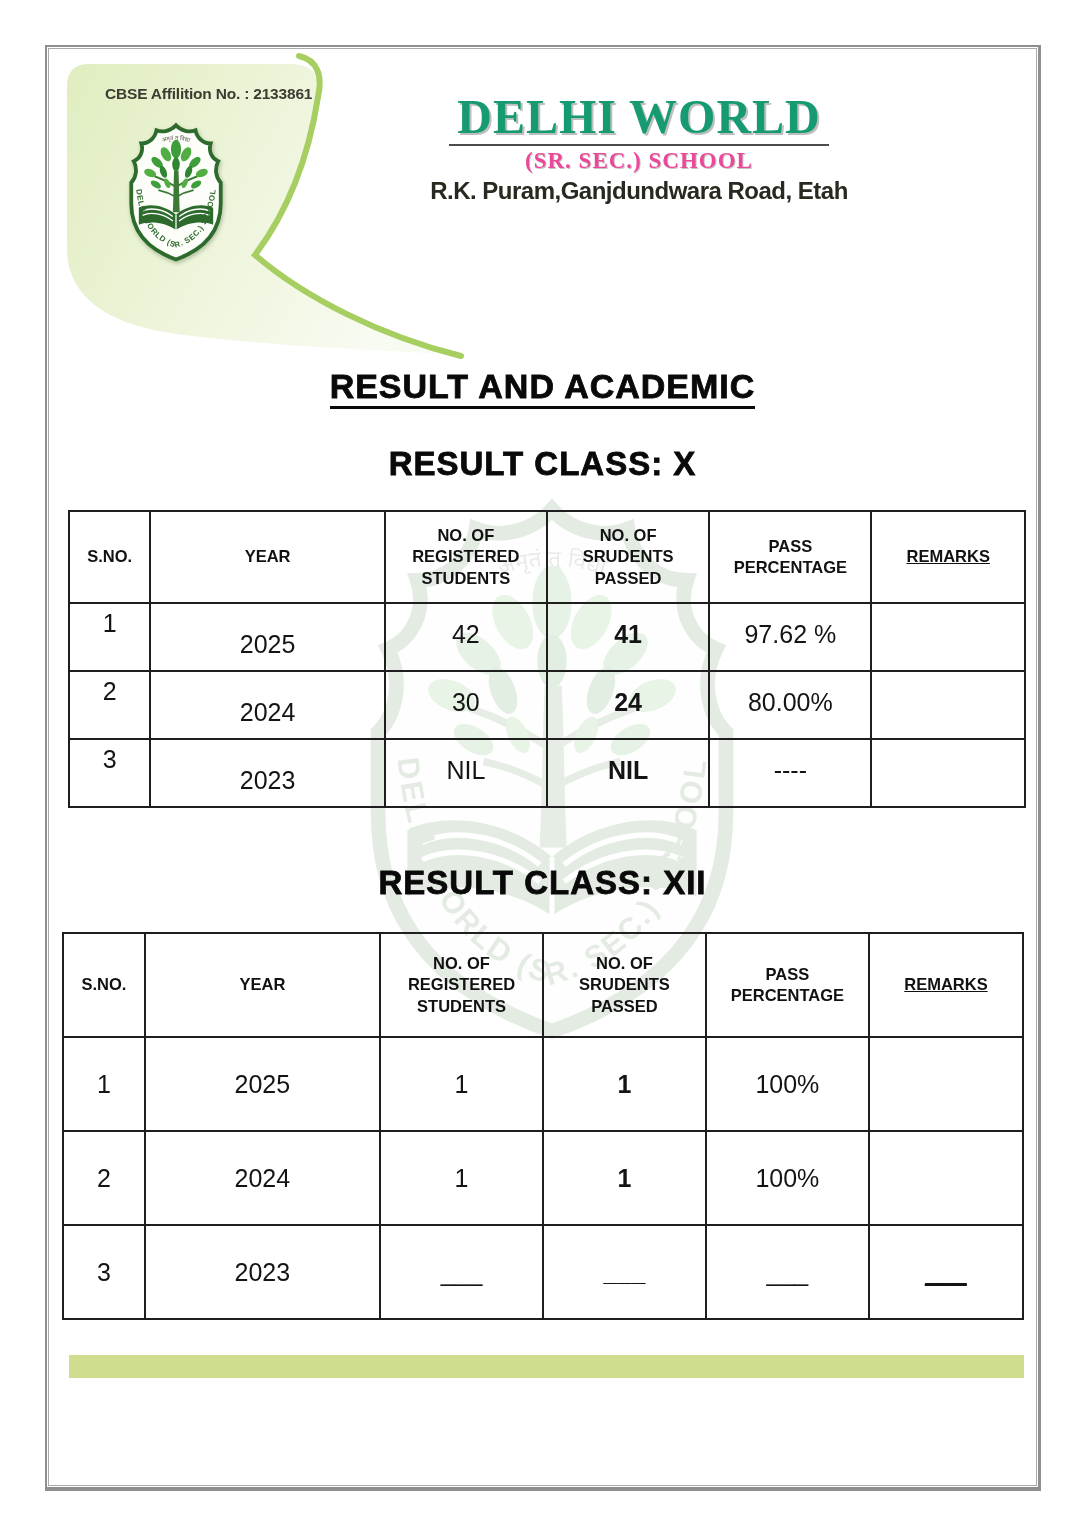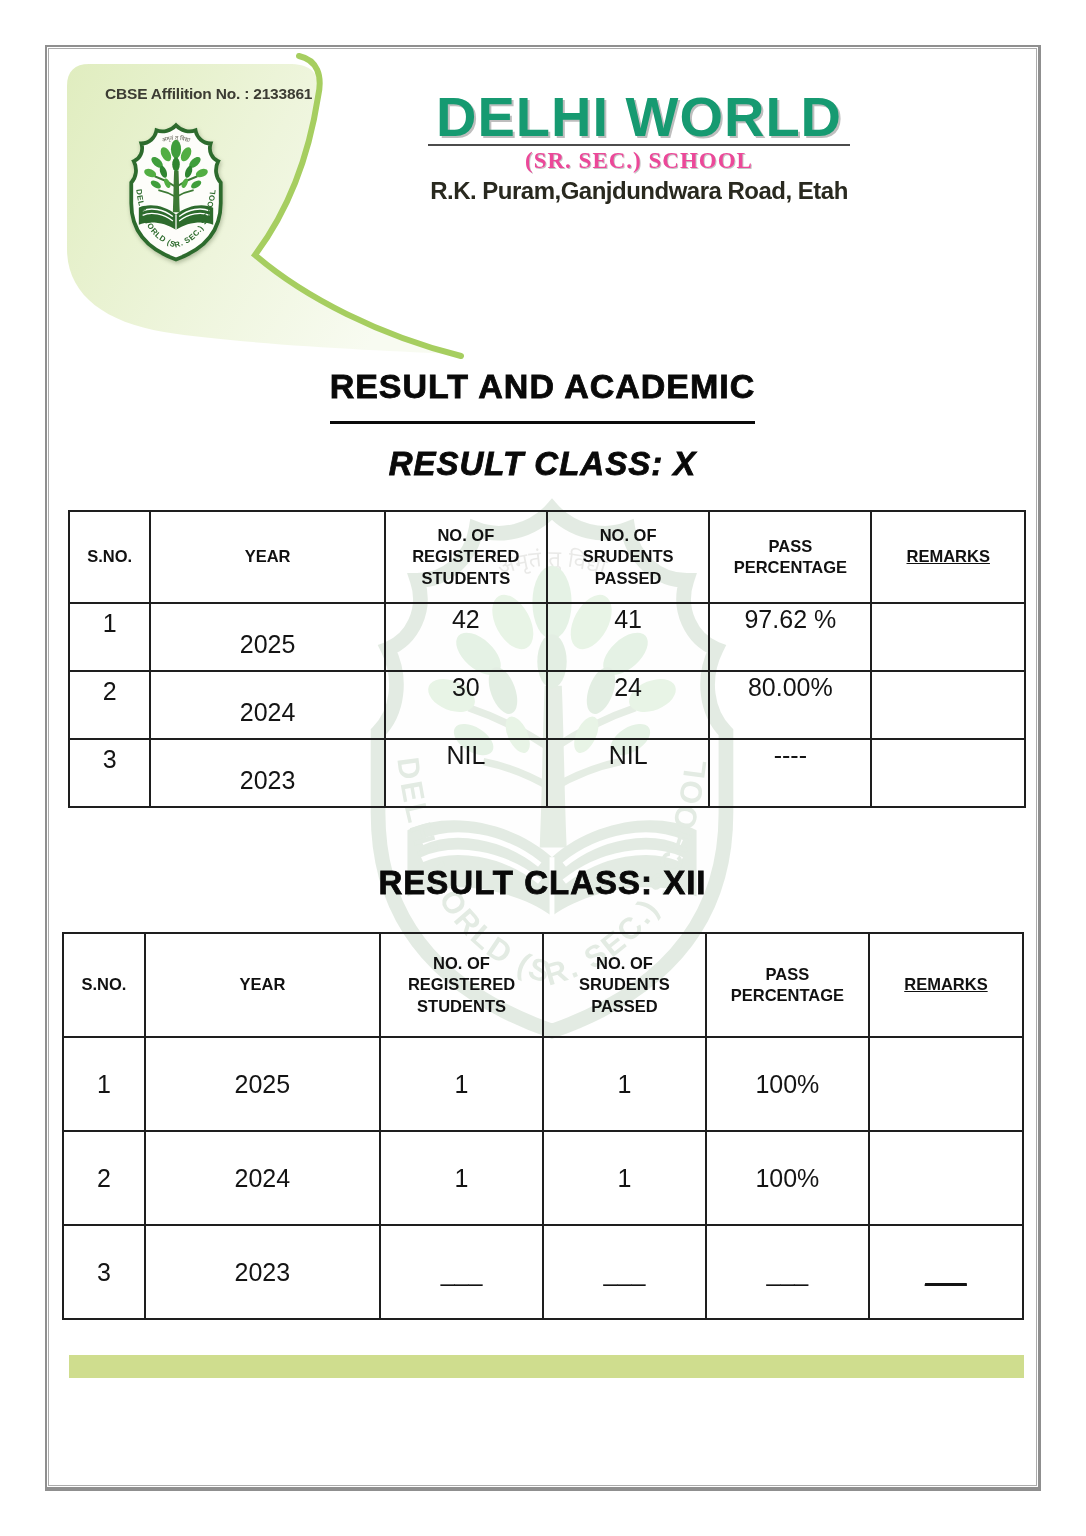--- a/index.html
+++ b/index.html
@@ -12,62 +12,62 @@
   .page{position:relative;width:100%;height:100%;border:1px solid #ababab;
         box-sizing:border-box;overflow:hidden;background:#fff;}
 
   
   .header-art{position:absolute;left:0;top:0;width:520px;height:370px;z-index:1;}
   .affiliation{position:absolute;left:56px;top:36px;width:250px;z-index:2;
                font-size:15.5px;font-weight:bold;letter-spacing:-0.2px;color:#3c3c33;}
   .logo{position:absolute;left:64px;top:64px;width:126px;height:158px;z-index:2;
         filter:drop-shadow(1px 2px 2px rgba(60,80,40,.35));}
   .school-block{position:absolute;left:330px;top:44px;width:520px;text-align:center;z-index:2;}
-  .school-name{display:inline-block;font-family:Liberation Sans, sans-serif;font-weight:bold;
-               font-size:56px;line-height:48px;color:#169a71;letter-spacing:1px;
+  .school-name{display:inline-block;font-family:Liberation Serif, serif;font-weight:bold;
+               font-size:48px;line-height:48px;color:#169a71;letter-spacing:1px;
                text-shadow:2px 2px 0 rgba(110,110,110,.45);
                border-bottom:2px solid #4c4c4c;padding:0 8px 3px 8px;}
   .school-sub{font-family:"Liberation Serif", serif;font-weight:bold;font-size:23px;
               line-height:26px;color:#ec4899;letter-spacing:1px;margin-top:2px;
               text-shadow:1px 1px 0 rgba(110,110,110,.4);}
   .school-address{font-size:24px;font-weight:bold;color:#29291f;letter-spacing:-0.5px;
                   line-height:28px;margin-top:3px;}
   .contact-bar{position:absolute;left:341px;top:172px;right:1px;height:30px;z-index:2;
                background:#d2e08d;text-align:center;line-height:30px;
                font-size:16.5px;font-weight:bold;color:#3b3b30;letter-spacing:-0.2px;}
 
   
   .watermark{position:absolute;left:258px;top:420px;width:490px;height:600px;
              opacity:0.13;z-index:0;}
 
   
   .main-title{position:absolute;left:0;top:318px;width:100%;text-align:center;z-index:1;}
   .main-title span{display:inline-block;font-size:34px;font-weight:bold;color:#090909;
                    letter-spacing:1px;-webkit-text-stroke:0.8px #090909;
-                   border-bottom:3px solid #0a0a0a;padding-bottom:15px;}
+                   border-bottom:3px solid #0a0a0a;padding-bottom:0;}
   .section-title{position:absolute;left:0;width:100%;text-align:center;z-index:1;
                  font-size:33px;font-weight:bold;color:#090909;letter-spacing:1px;
                  -webkit-text-stroke:0.8px #090909;}
-  .t-x{top:396px;font-style:italic;}
+  .t-x{top:396px;}
   .t-xii{top:815px;}
 
   
   table.results{position:absolute;border-collapse:collapse;table-layout:fixed;
                 background:transparent;z-index:1;color:#141414;}
   table.results th,table.results td{border:2px solid #1e1e1e;text-align:center;
                 overflow:hidden;padding:0;}
   table.results th{font-size:16.5px;font-weight:bold;line-height:1.3;vertical-align:middle;
                    padding:4px 6px;color:#111;}
   table.results td{font-size:25px;}
-  .c0{width:7.8%;} .c1{width:25.2%;} .c2{width:17%;} .c3{width:17%;} .c4{width:17%;border-radius:9px;} .c5{width:16%;text-decoration:underline;}
+  .c0{width:7.8%;} .c1{width:25.2%;} .c2{width:17%;} .c3{width:17%;font-weight:bold;} .c4{width:17%;border-radius:9px;} .c5{width:16%;text-decoration:underline;}
 
   .table-x{left:19px;top:461px;width:958px;}
   .table-x thead tr{height:92px;}
   .table-x tbody tr{height:68px;}
-  .table-x tbody td{vertical-align:top;padding-top:1px;}
+  .table-x tbody td{vertical-align:top;padding-top:16px;}
   .table-x tbody td.c0{padding-top:5px;}
   .table-x tbody td.c1{padding-top:26px;}
 
   .table-xii{left:13px;top:883px;width:962px;}
   .table-xii thead tr{height:104px;}
   .table-xii tbody tr{height:94px;}
   .table-xii tbody td{vertical-align:middle;}
 
   
   .bottom-bar{position:absolute;left:20px;top:1306px;width:955px;height:23px;

